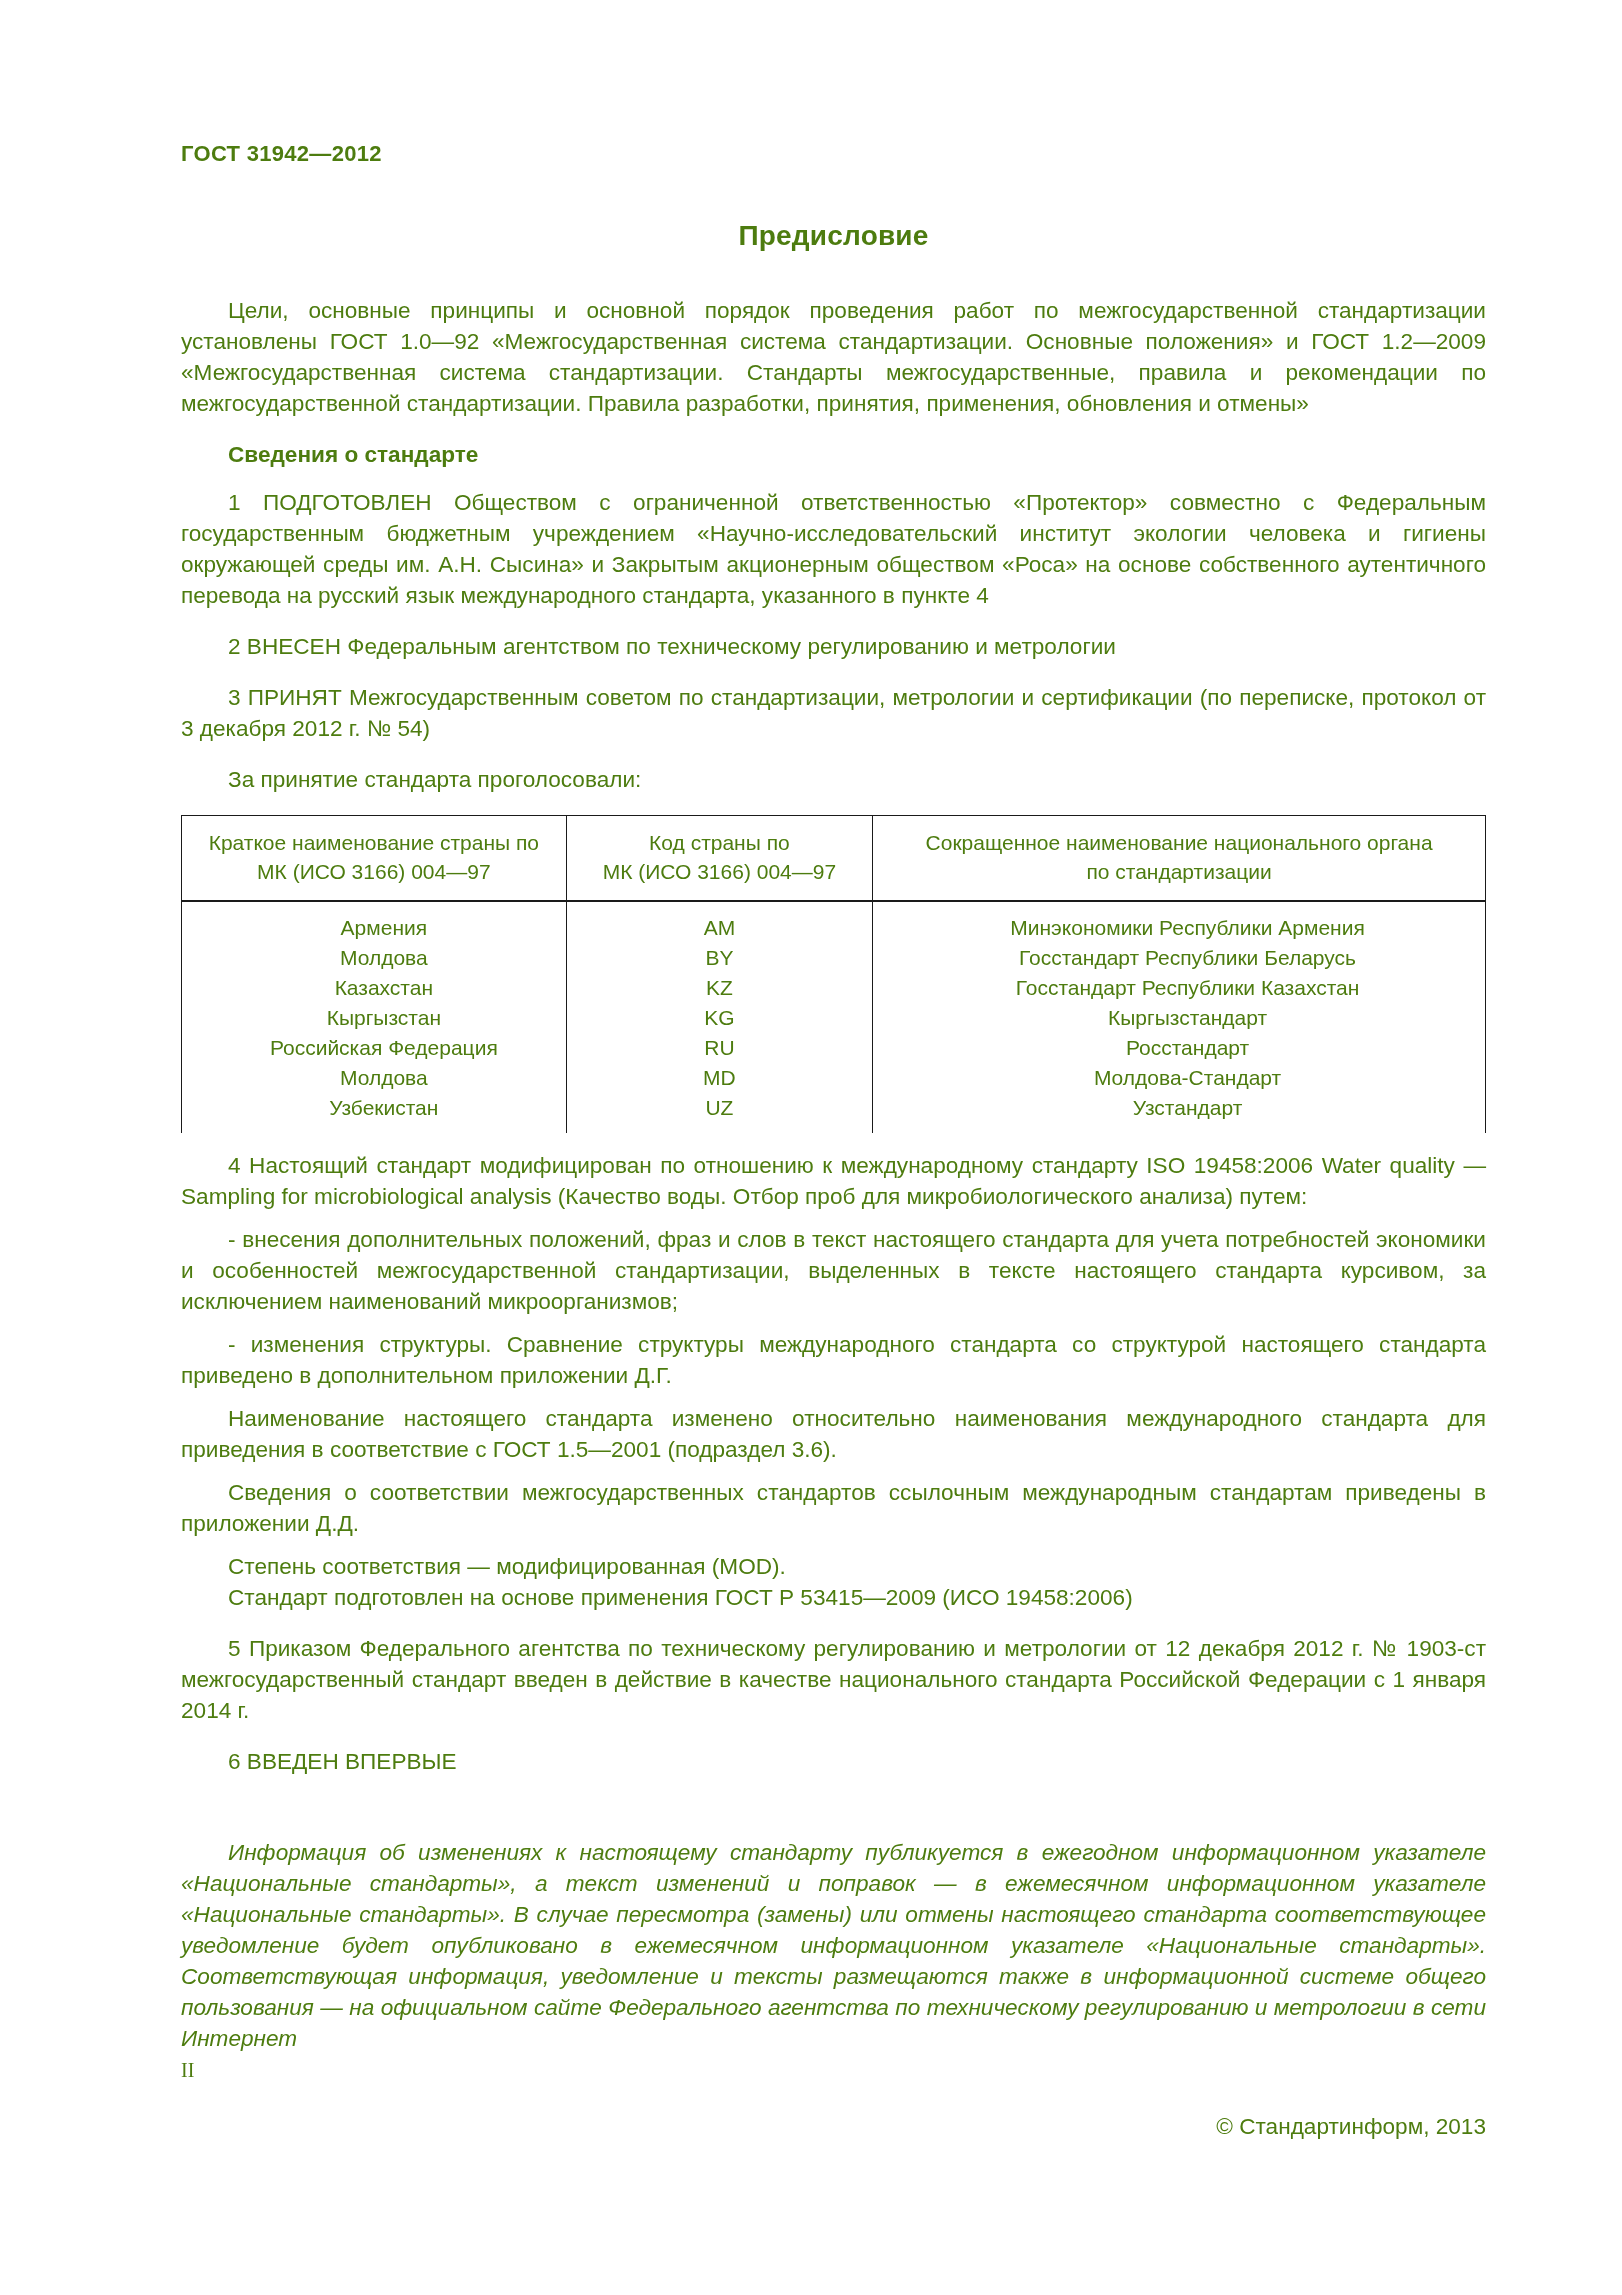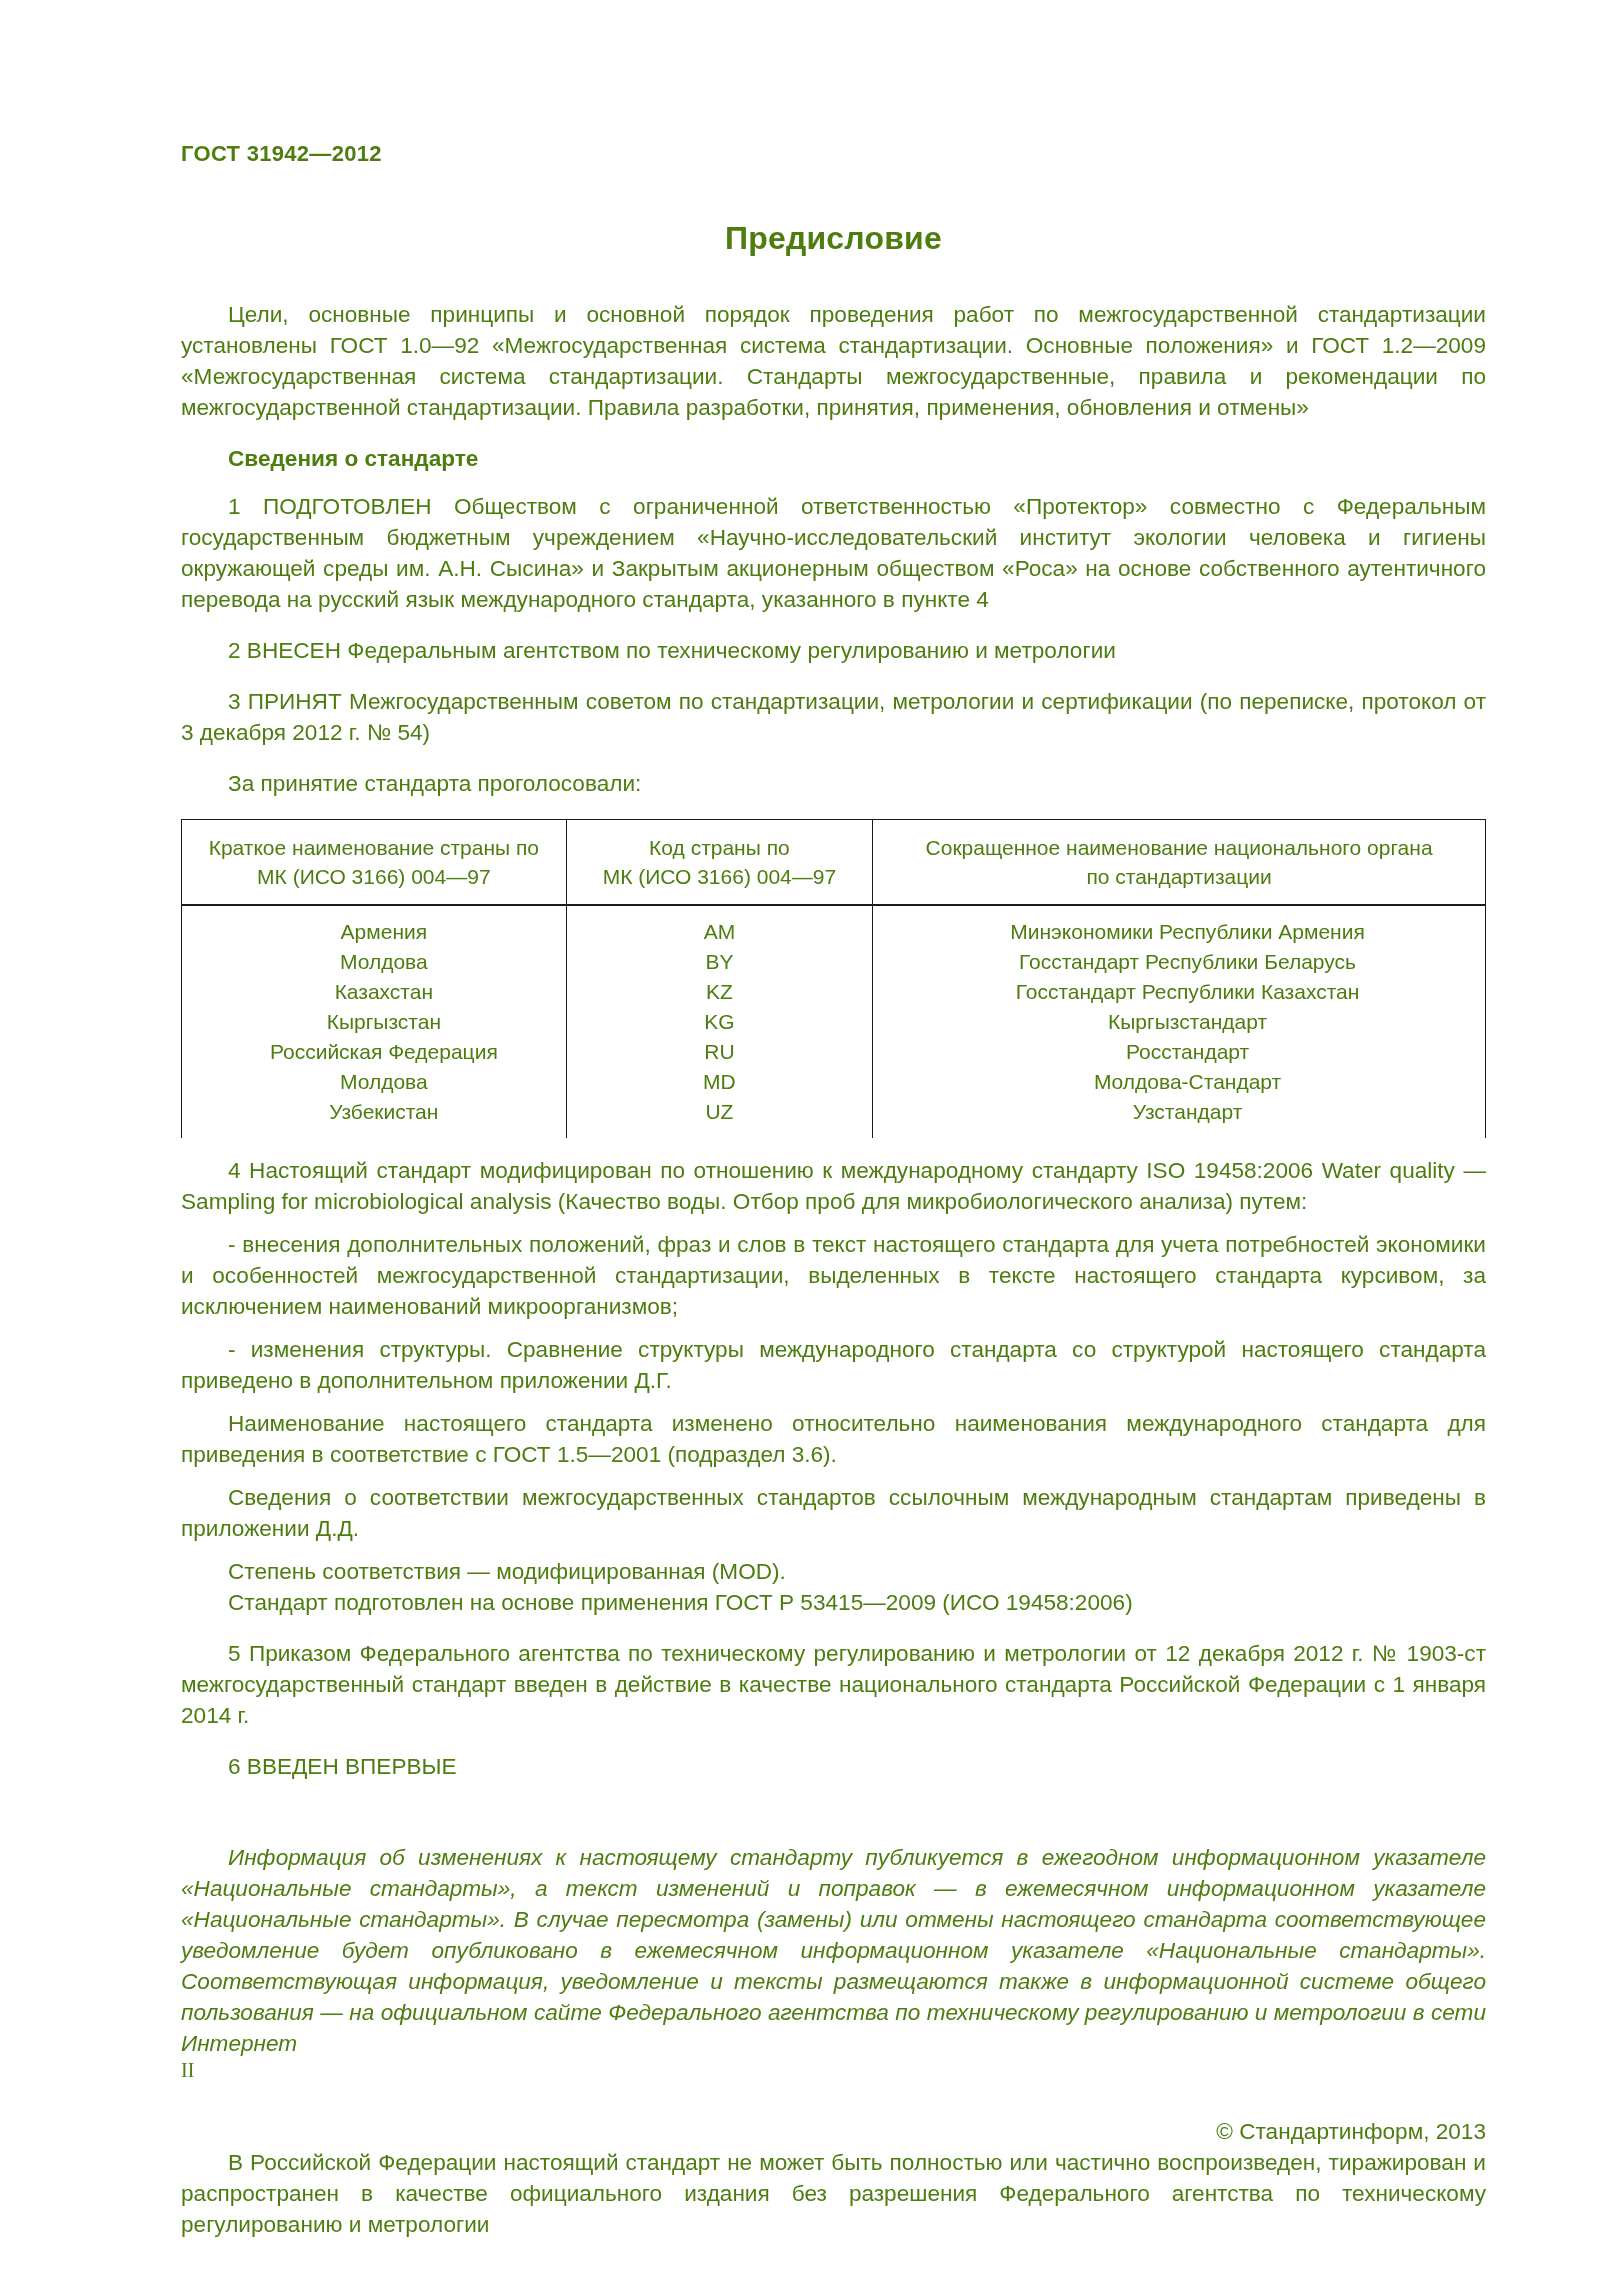--- a/index.html
+++ b/index.html
@@ -30,21 +30,21 @@
     font-size: 22px;
     font-weight: bold;
     letter-spacing: 0.3px;
     margin: 0 0 55px 0;
     line-height: 1.1;
   }
 
   
   .doc-title {
     text-align: center;
-    font-size: 32px;
+    font-size: 28px;
     font-weight: bold;
     margin: 0 0 43px 0;
     line-height: 1.1;
     letter-spacing: 0.2px;
   }
 
   
   p.body-par {
     font-size: 22.6px;
     line-height: 31px;
@@ -228,20 +228,19 @@
     <p class="body-par indent gap-after gap-before">5  Приказом Федерального агентства по техническому регулированию и метрологии от 12 декабря 2012 г. № 1903-ст межгосударственный стандарт введен в действие в качестве национального стандар­та Российской Федерации с 1 января 2014 г.</p>
 
     <p class="body-par indent">6  ВВЕДЕН ВПЕРВЫЕ</p>
 
     <div class="italic-block">
       <p class="body-par indent" style="margin-top:60px;">Информация об изменениях к настоящему стандарту публикуется в ежегодном информаци­онном указателе «Национальные стандарты», а текст изменений и поправок — в ежемесячном информационном указателе «Национальные стандарты». В случае пересмотра (замены) или от­мены настоящего стандарта соответствующее уведомление будет опубликовано в ежемесячном информационном указателе «Национальные стандарты». Соответствующая информация, уведом­ление и тексты размещаются также в информационной системе общего пользования — на офи­циальном сайте Федерального агентства по техническому регулированию и метрологии в сети Интернет</p>
     </div>
 
     <p class="copyright">© Стандартинформ, 2013</p>
 
-    <p class="body-par indent final-note">В Российской Федерации настоящий стандарт не может быть полностью или частично воспроиз­веден, тиражирован и распространен в качестве официального издания без разрешения Федерального агентства по техническому регулированию и метрологии</p>
 
   </div>
 
   <div class="folio">II</div>
 
 </div>
 
 
 </body></html>

